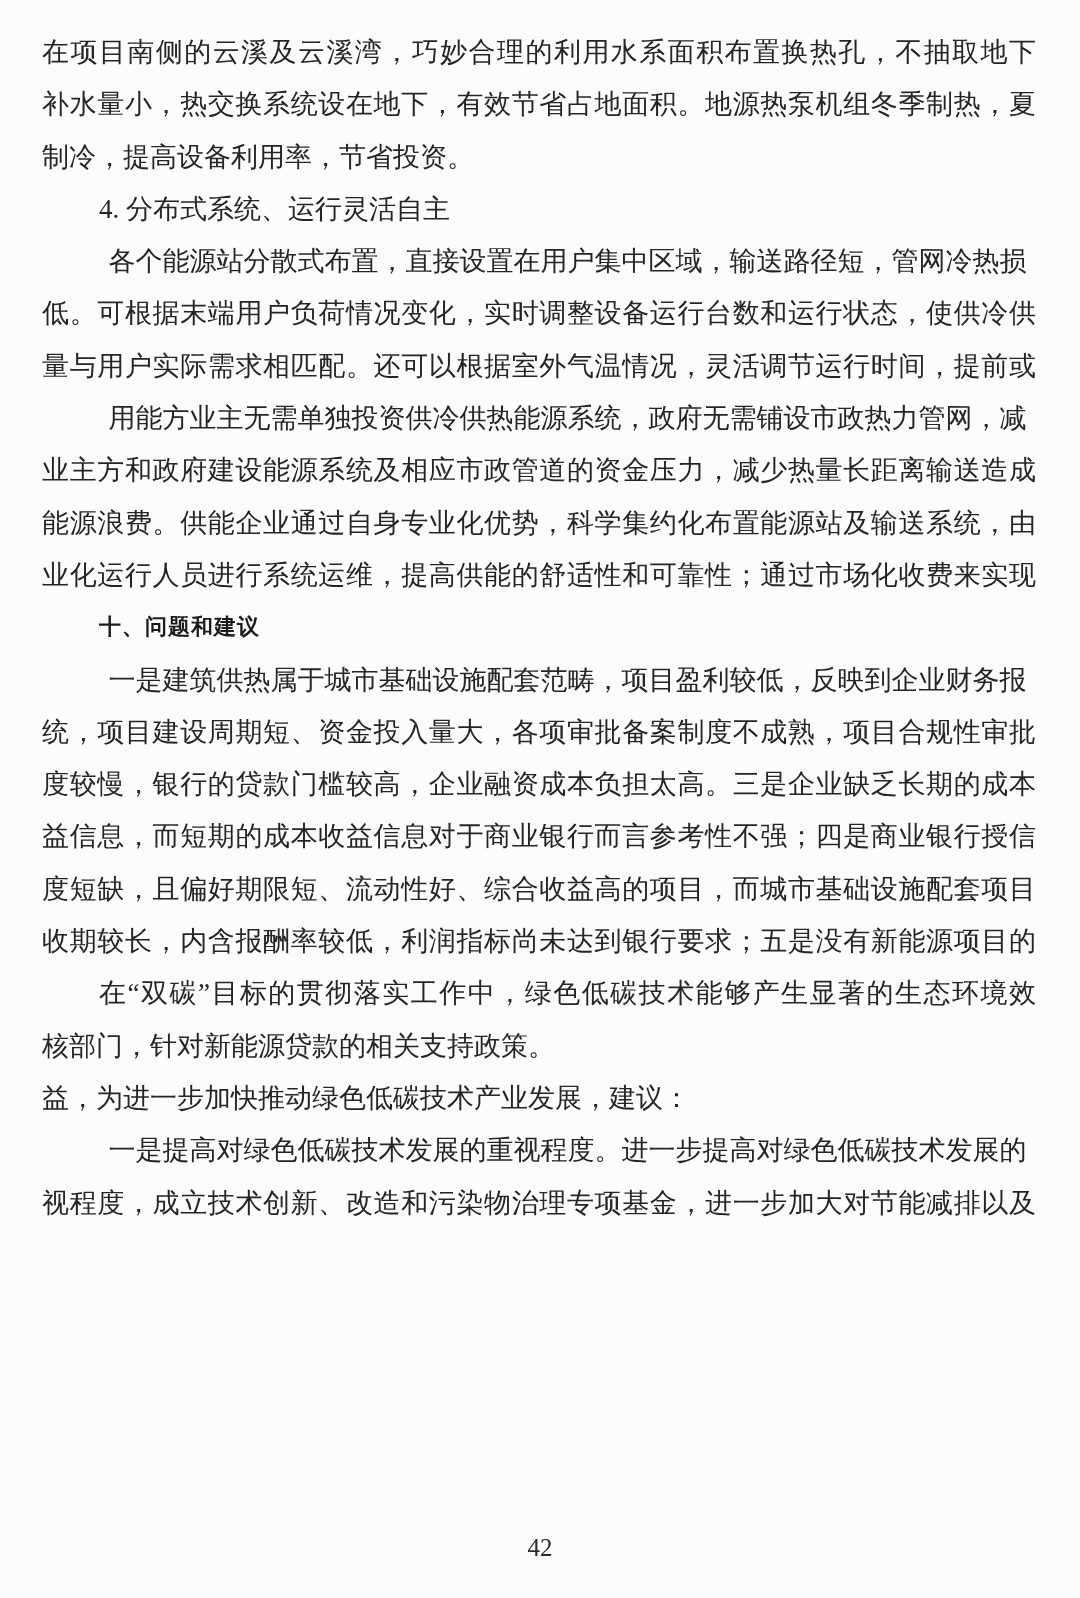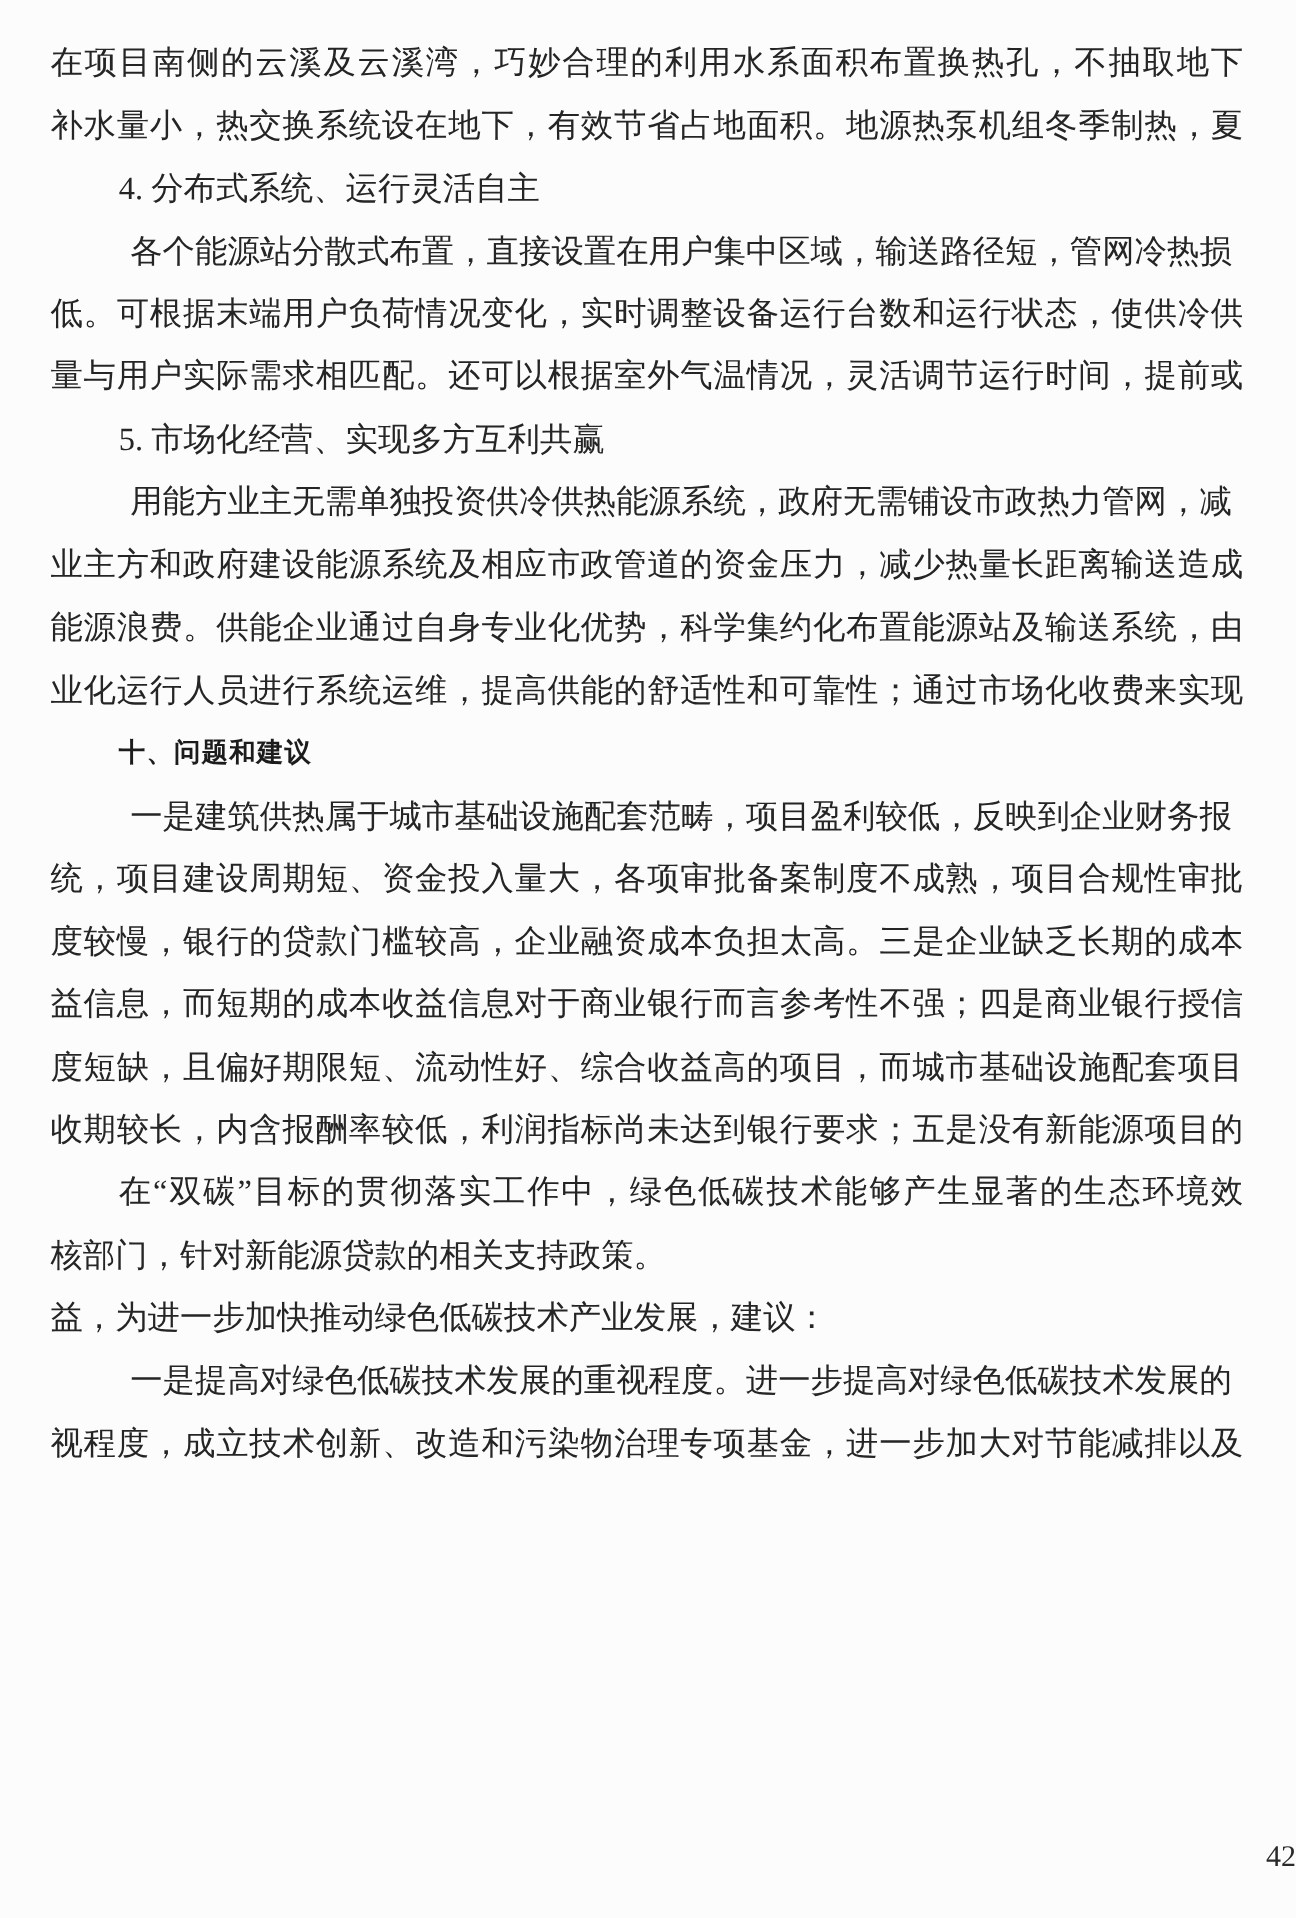--- a/index.html
+++ b/index.html
@@ -48,38 +48,38 @@
     font-family: "Liberation Sans", "DejaVu Sans", sans-serif;
     font-size: 22px;
     letter-spacing: 1px;
     color: #1c1c1c;
   }
   .pagenum {
     position: absolute;
     left: 0;
     top: 1528px;
     width: 100%;
-    text-align: right;
+    text-align: center;
     font-size: 25px;
     line-height: 40px;
     color: #2a2a2a;
   }
 </style>
 </head>
 <body>
 
 <div class="page">
   <div class="textblock">
     <div class="line">在项目南侧的云溪及云溪湾，巧妙合理的利用水系面积布置换热孔，不抽取地下水，</div>
     <div class="line">补水量小，热交换系统设在地下，有效节省占地面积。地源热泵机组冬季制热，夏季</div>
+    <div class="line end">制冷，提高设备利用率，节省投资。</div>
     <div class="line head indent">4. 分布式系统、运行灵活自主</div>
     <div class="line indent">各个能源站分散式布置，直接设置在用户集中区域，输送路径短，管网冷热损失</div>
     <div class="line">低。可根据末端用户负荷情况变化，实时调整设备运行台数和运行状态，使供冷供热</div>
     <div class="line">量与用户实际需求相匹配。还可以根据室外气温情况，灵活调节运行时间，提前或延</div>
-    <div class="line head indent">5. 市场化经营、实现多方互利共赢</div>
     <div class="line indent">用能方业主无需单独投资供冷供热能源系统，政府无需铺设市政热力管网，减轻</div>
     <div class="line">业主方和政府建设能源系统及相应市政管道的资金压力，减少热量长距离输送造成的</div>
     <div class="line">能源浪费。供能企业通过自身专业化优势，科学集约化布置能源站及输送系统，由专</div>
     <div class="line">业化运行人员进行系统运维，提高供能的舒适性和可靠性；通过市场化收费来实现企</div>
     <div class="line head indent bold">十、问题和建议</div>
     <div class="line indent">一是建筑供热属于城市基础设施配套范畴，项目盈利较低，反映到企业财务报表</div>
     <div class="line">统，项目建设周期短、资金投入量大，各项审批备案制度不成熟，项目合规性审批速</div>
     <div class="line">度较慢，银行的贷款门槛较高，企业融资成本负担太高。三是企业缺乏长期的成本收</div>
     <div class="line">益信息，而短期的成本收益信息对于商业银行而言参考性不强；四是商业银行授信额</div>
     <div class="line">度短缺，且偏好期限短、流动性好、综合收益高的项目，而城市基础设施配套项目回</div>

